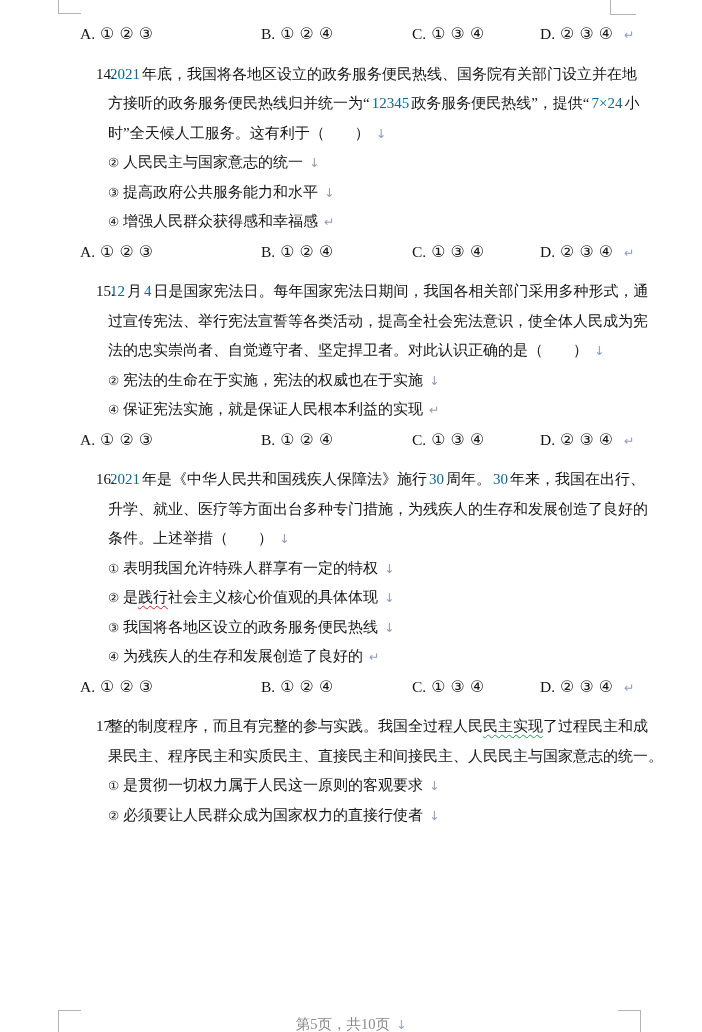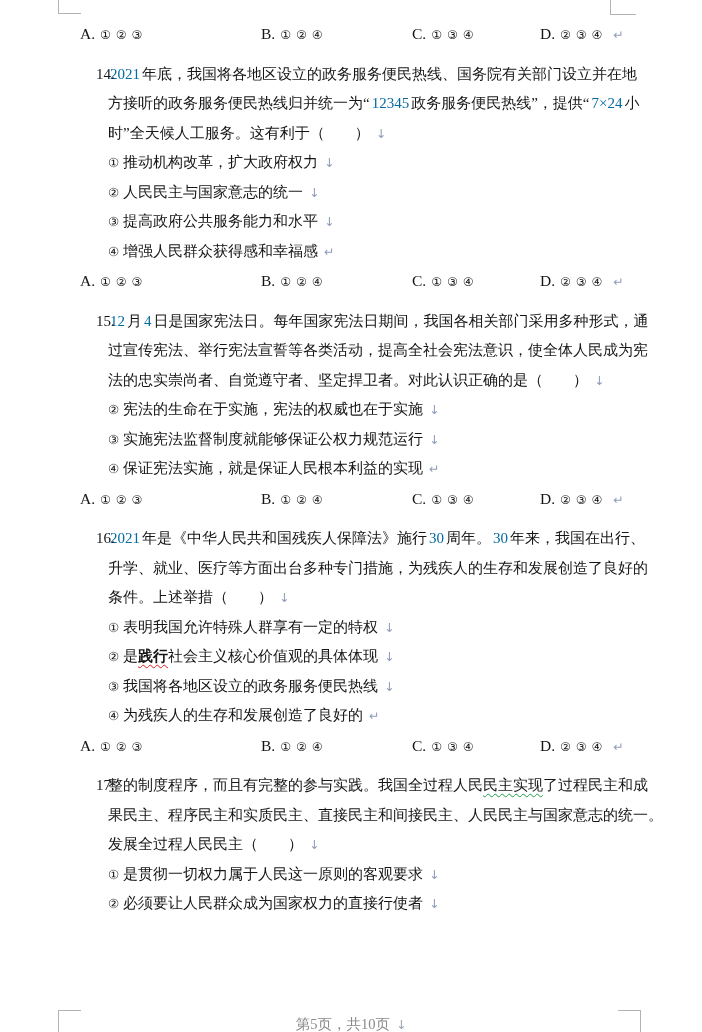--- a/index.html
+++ b/index.html
@@ -33,30 +33,30 @@
 
   .question{position:relative;margin-top:11px;}
   .q-num{position:absolute;left:16px;top:0;line-height:29.5px;}
   .q-body{margin-left:28px;}
 
   .opt::first-letter{font-size:12.5px;}
 
   
   .answers{display:grid;grid-template-columns:181px 151px 128px auto;}
   .ans-letter{font-size:15.5px;}
-  .ans-nums{font-size:12px;letter-spacing:5px;margin-left:5px;font-family:"DejaVu Sans",sans-serif;font-style:italic;}
+  .ans-nums{font-size:16px;letter-spacing:5px;margin-left:5px;font-family:"DejaVu Sans",sans-serif;font-style:italic;}
 
   
   .num{color:#0369a1;margin:4px 2px;}
 
   
   .mk{color:#8f9dbb;font-size:12.5px;margin-left:6px;font-family:"DejaVu Sans",sans-serif;}
 
   
-  .wavy-red{text-decoration-line:underline;text-decoration-style:wavy;text-decoration-color:#e01b1b;text-decoration-thickness:1px;text-underline-offset:3px;font-weight:bold;}
+  .wavy-red{text-decoration-line:underline;text-decoration-style:wavy;text-decoration-color:#e01b1b;text-decoration-thickness:1px;text-underline-offset:3px;}
   .wavy-green{text-decoration-line:underline;text-decoration-style:wavy;text-decoration-color:#1e9e4a;text-decoration-thickness:1px;text-underline-offset:3px;margin-top:40px;}
 
   .footer{
     position:absolute;top:1014px;left:0;right:0;
     text-align:center;color:#8a8a8a;font-size:14.5px;line-height:20px;
   }
   .footer .mk{color:#9aa4b5;}
 </style>
 </head>
 <body>
@@ -76,41 +76,39 @@
       <span><span class="ans-letter">C.</span><span class="ans-nums">①③④</span></span>
       <span><span class="ans-letter">D.</span><span class="ans-nums">②③④</span><span class="mk">↵</span></span>
     </div>
 
     <section class="question">
       <span class="q-num">14.</span>
       <div class="q-body">
         <div class="line fill rich"><span class="num">2021</span>年底，我国将各地区设立的政务服务便民热线、国务院有关部门设立并在地</div>
         <div class="line fill rich">方接听的政务服务便民热线归并统一为“<span class="num">12345</span>政务服务便民热线”，提供“<span class="num">7×24</span>小</div>
         <div class="line"><span class="rich">时”全天候人工服务。这有利于（　　）</span><span class="mk">↓</span></div>
-        <div class="line opt"><span>① 推动机构改革，扩大政府权力</span><span class="mk">↓</span></div>
         <div class="line opt"><span>② 人民民主与国家意志的统一</span><span class="mk">↓</span></div>
         <div class="line opt"><span>③ 提高政府公共服务能力和水平</span><span class="mk">↓</span></div>
         <div class="line opt"><span>④ 增强人民群众获得感和幸福感</span><span class="mk">↵</span></div>
       </div>
       <div class="line answers">
         <span><span class="ans-letter">A.</span><span class="ans-nums">①②③</span></span>
         <span><span class="ans-letter">B.</span><span class="ans-nums">①②④</span></span>
         <span><span class="ans-letter">C.</span><span class="ans-nums">①③④</span></span>
         <span><span class="ans-letter">D.</span><span class="ans-nums">②③④</span><span class="mk">↵</span></span>
       </div>
     </section>
 
     <section class="question">
       <span class="q-num">15.</span>
       <div class="q-body">
         <div class="line fill rich"><span class="num">12</span>月<span class="num">4</span>日是国家宪法日。每年国家宪法日期间，我国各相关部门采用多种形式，通</div>
         <div class="line fill rich">过宣传宪法、举行宪法宣誓等各类活动，提高全社会宪法意识，使全体人民成为宪</div>
         <div class="line"><span class="rich">法的忠实崇尚者、自觉遵守者、坚定捍卫者。对此认识正确的是（　　）</span><span class="mk">↓</span></div>
         <div class="line opt"><span>② 宪法的生命在于实施，宪法的权威也在于实施</span><span class="mk">↓</span></div>
-        <div class="line opt"><span>③ 实施宪法监督制度就能够保证公权力规范运行</span><span class="mk">↓</span></div>
         <div class="line opt"><span>④ 保证宪法实施，就是保证人民根本利益的实现</span><span class="mk">↵</span></div>
       </div>
       <div class="line answers">
         <span><span class="ans-letter">A.</span><span class="ans-nums">①②③</span></span>
         <span><span class="ans-letter">B.</span><span class="ans-nums">①②④</span></span>
         <span><span class="ans-letter">C.</span><span class="ans-nums">①③④</span></span>
         <span><span class="ans-letter">D.</span><span class="ans-nums">②③④</span><span class="mk">↵</span></span>
       </div>
     </section>
 
@@ -131,21 +129,20 @@
         <span><span class="ans-letter">C.</span><span class="ans-nums">①③④</span></span>
         <span><span class="ans-letter">D.</span><span class="ans-nums">②③④</span><span class="mk">↵</span></span>
       </div>
     </section>
 
     <section class="question">
       <span class="q-num">17.</span>
       <div class="q-body">
         <div class="line fill rich">整的制度程序，而且有完整的参与实践。我国全过程人民<span class="wavy-green">民主实现</span>了过程民主和成</div>
         <div class="line fill rich">果民主、程序民主和实质民主、直接民主和间接民主、人民民主与国家意志的统一。</div>
-        <div class="line"><span class="rich">发展全过程人民民主（　　）</span><span class="mk">↓</span></div>
         <div class="line opt"><span>① 是贯彻一切权力属于人民这一原则的客观要求</span><span class="mk">↓</span></div>
         <div class="line opt"><span>② 必须要让人民群众成为国家权力的直接行使者</span><span class="mk">↓</span></div>
       </div>
     </section>
 
   </div>
 
   <div class="footer">
     <span>第5页，共10页</span><span class="mk">↓</span>
   </div>

